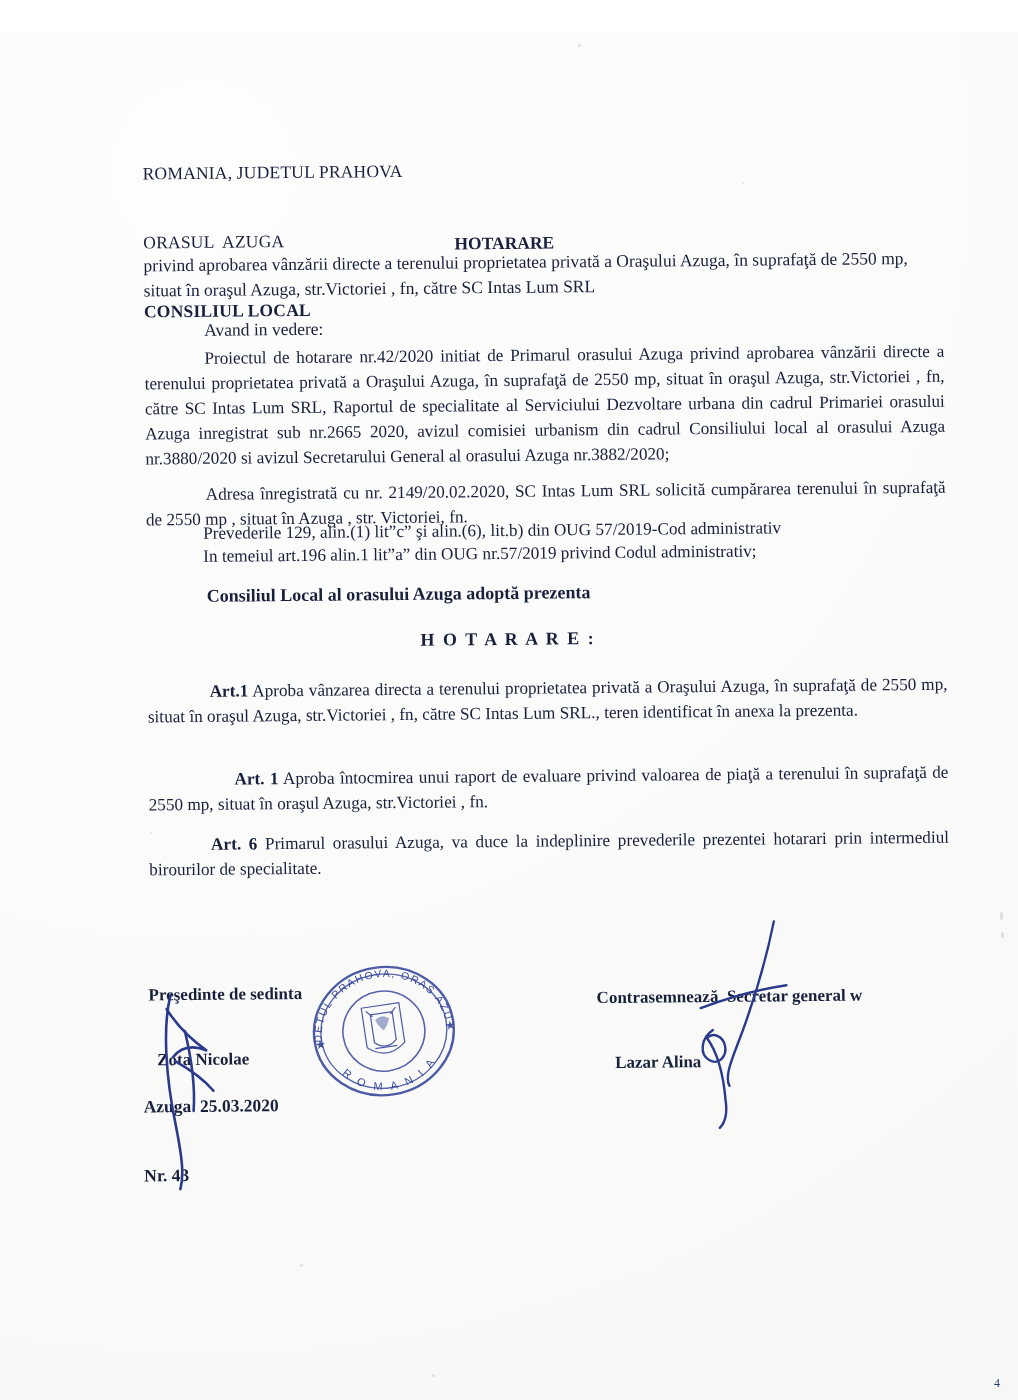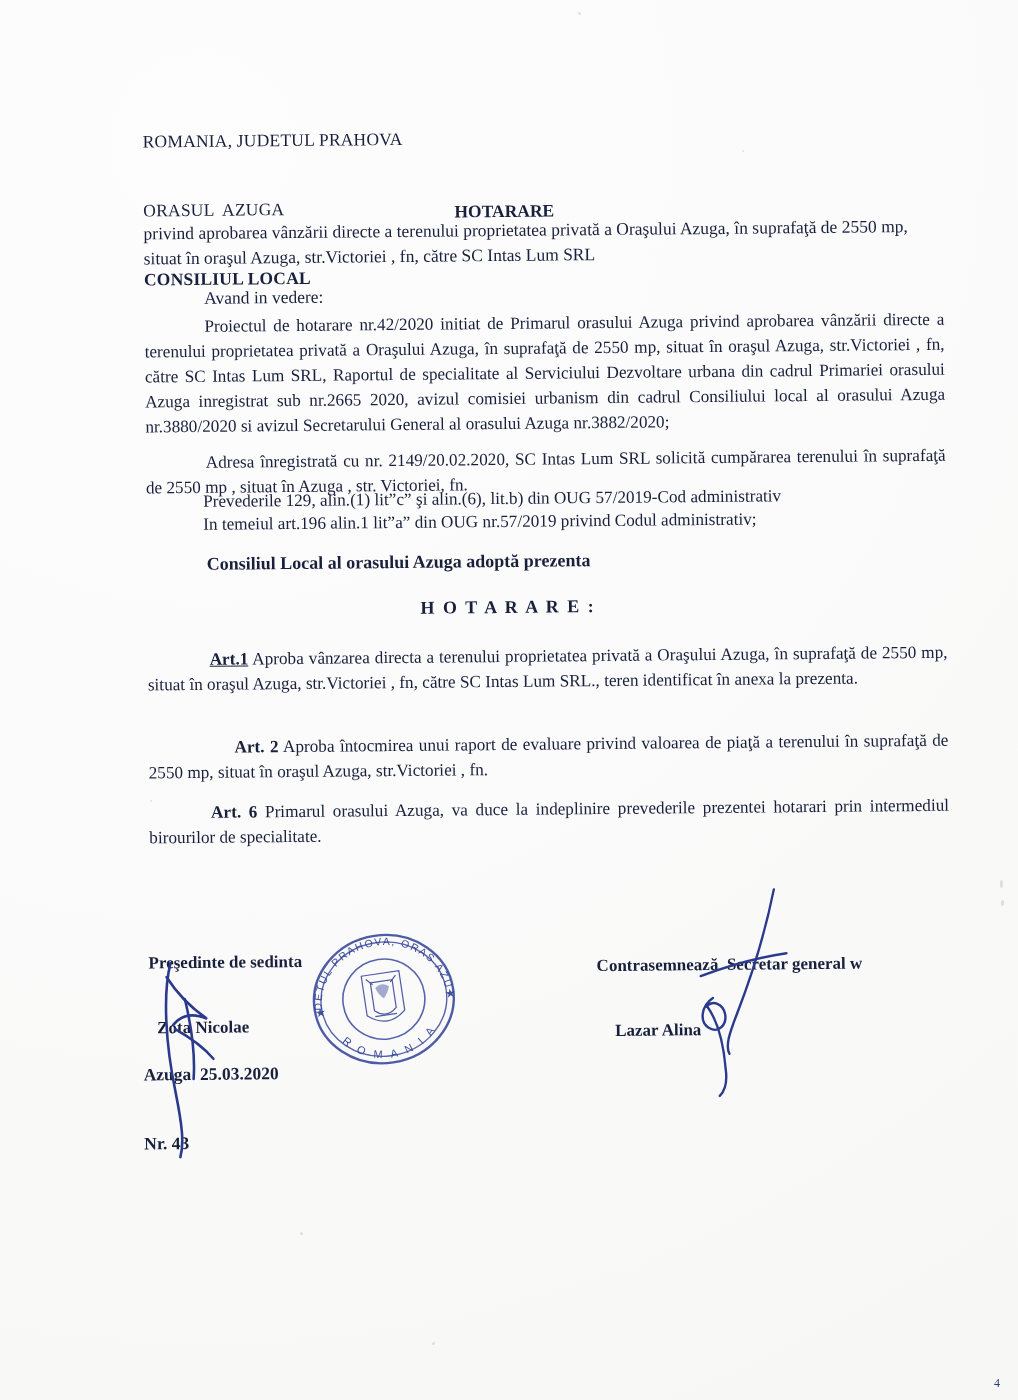--- a/index.html
+++ b/index.html
@@ -15,20 +15,21 @@
     overflow: hidden;
     position: relative;
   }
 
   
   #scan-page {
     position: absolute;
     inset: 0;
     background:
       radial-gradient(circle at 20% 10%, #fdfdfd 0%, #fbfbfb 40%, #f7f7f6 100%);
+    margin-top: 32px;
   }
 
   
   .speck {
     position: absolute;
     background: #c9c9c4;
     border-radius: 50%;
     opacity: .55;
   }
 
@@ -154,25 +155,25 @@
 
     <div id="para-prevederi" class="blk">Prevederile 129, alin.(1) lit”c” şi alin.(6), lit.b) din OUG 57/2019-Cod administrativ</div>
 
     <div id="para-temei" class="blk">In temeiul art.196 alin.1 lit”a” din OUG nr.57/2019 privind Codul administrativ;</div>
 
     <div id="consiliul-adopta" class="txt b">Consiliul Local al orasului Azuga adoptă prezenta</div>
 
     <div id="hotarare-2" class="txt center b">H O T A R A R E :</div>
 
     <div id="art1" class="blk">
-      <span class="b" style="margin-left:62px;text-decoration:underline;">Art.1</span><span>  Aproba vânzarea directa a terenului proprietatea privată a Oraşului Azuga, în suprafaţă de 2550 mp, situat  în oraşul Azuga, str.Victoriei , fn,  către SC Intas Lum SRL., teren identificat în anexa la prezenta.</span>
+      <span class="b" style="margin-left:62px;">Art.1</span><span>  Aproba vânzarea directa a terenului proprietatea privată a Oraşului Azuga, în suprafaţă de 2550 mp, situat  în oraşul Azuga, str.Victoriei , fn,  către SC Intas Lum SRL., teren identificat în anexa la prezenta.</span>
     </div>
 
     <div id="art2" class="blk">
-      <span class="b" style="margin-left:86px;">Art. 2</span><span> Aproba întocmirea unui raport de evaluare privind  valoarea  de piaţă a terenului în suprafaţă  de 2550 mp, situat  în oraşul Azuga, str.Victoriei , fn.</span>
+      <span class="b" style="margin-left:86px;">Art. 1</span><span> Aproba întocmirea unui raport de evaluare privind  valoarea  de piaţă a terenului în suprafaţă  de 2550 mp, situat  în oraşul Azuga, str.Victoriei , fn.</span>
     </div>
 
     <div id="art3" class="blk">
       <span class="b" style="margin-left:62px;">Art. 6</span><span>  Primarul orasului Azuga, va duce la indeplinire prevederile prezentei hotarari prin intermediul birourilor de specialitate.</span>
     </div>
 
     <div id="sig-left" class="txt b">
       <div>Preşedinte de sedinta</div>
       <div class="line2">Zota Nicolae</div>
     </div>

